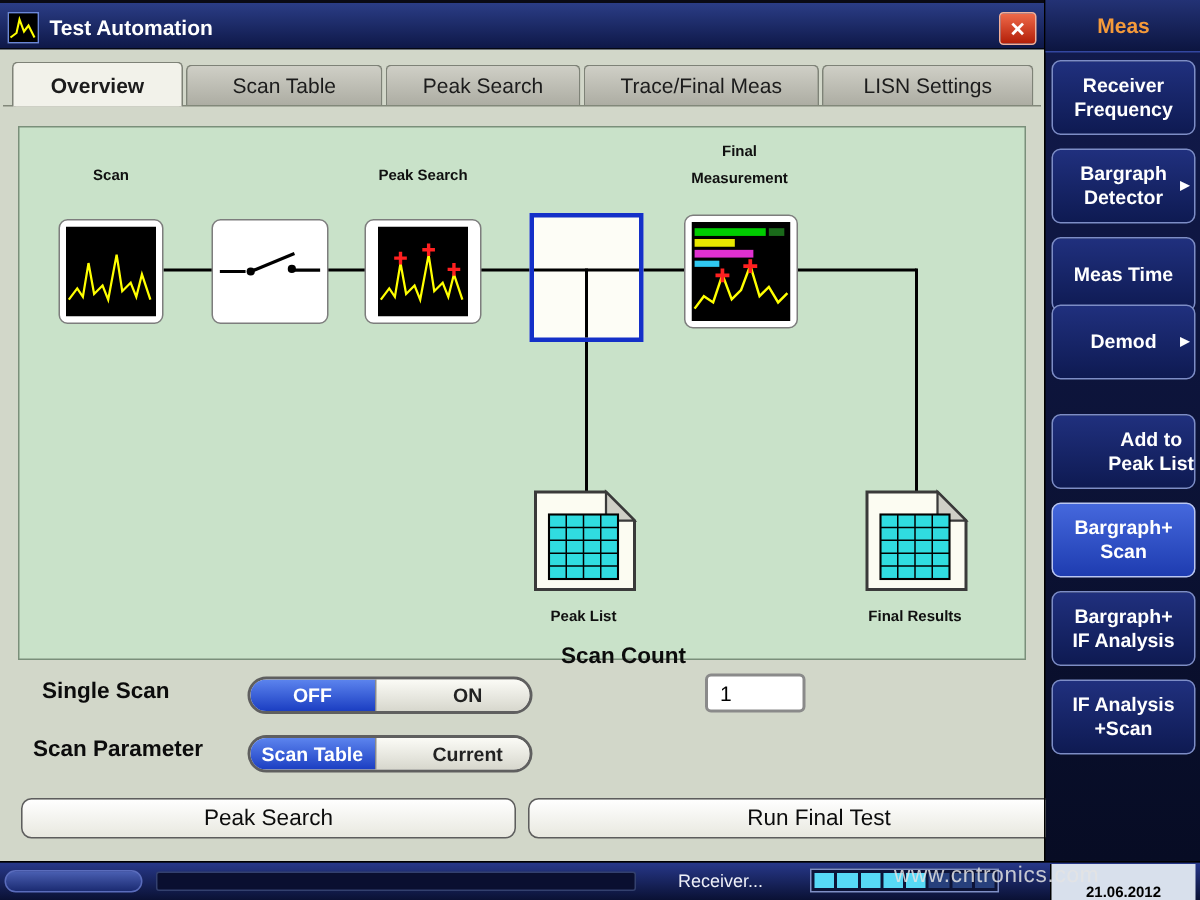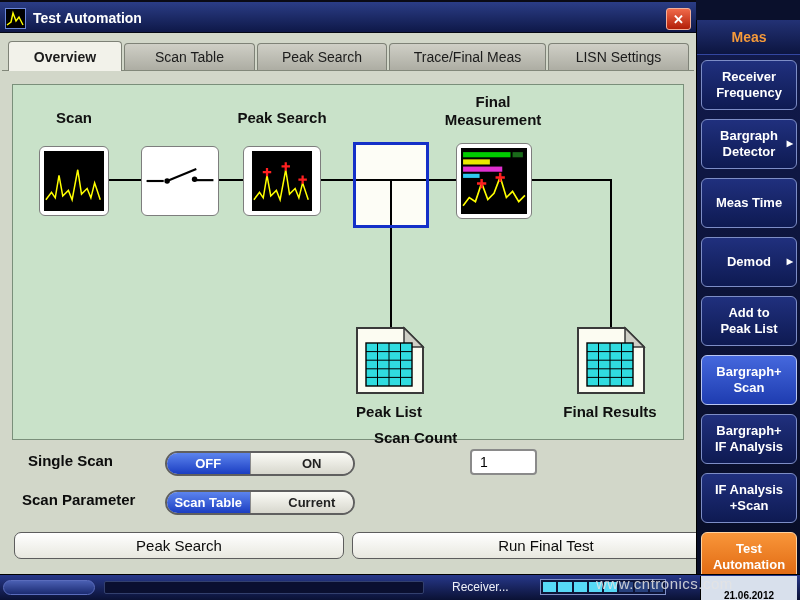--- a/index.html
+++ b/index.html
@@ -21,21 +21,21 @@
   .main { position:absolute; left:0; top:33px; width:696px; height:541px; background:#d2d7c9; }
   .tabline { position:absolute; left:2px; top:37px; width:692px; height:1px; background:#82887a; z-index:1; }
   .tab { position:absolute; top:10px; height:27px; background:linear-gradient(#cfcfc6, #adada3);
     border:1px solid #7e8277; border-bottom:none; border-radius:4px 4px 0 0;
     display:flex; align-items:center; justify-content:center; font-size:14px; color:#1c1c1c; cursor:pointer; }
   .tab.active { top:8px; height:30px; background:#f2f2ea; font-weight:bold; z-index:2; }
 
   .panel { position:absolute; left:12px; top:51px; width:672px; height:356px;
     background:#c9e2c9; border:1px solid #7a8f7a; }
 
-  .dlabel { position:absolute; font-size:15px; font-weight:bold; color:#101010; text-align:center; line-height:18px; }
+  .dlabel { position:absolute; font-size:10px; font-weight:bold; color:#101010; text-align:center; line-height:18px; }
   .hline, .vline { position:absolute; background:#000; z-index:1; }
   .stepbox { position:absolute; background:#fff; border:1px solid #7d7d7d; border-radius:6px; padding:4px; z-index:2; }
   .stepbox svg { display:block; }
   .junction { position:absolute; background:#fdfdf6; border:3px solid #1430c8; z-index:2; }
   .jline { position:absolute; background:#000; }
   .doc { position:absolute; z-index:2; }
 
   
   .ctl-label { position:absolute; font-size:15px; font-weight:bold; color:#0c0c0c; }
   .toggle { position:absolute; width:190px; height:25px; border:2px solid #5f5f5f; border-radius:13px;
@@ -45,21 +45,21 @@
   .toggle-opt.sel { background:linear-gradient(#5c84ee, #1b3ec2); color:#fff; }
   .toggle-opt + .toggle-opt { border-left:1px solid #8a8a8a;padding-left:20px; }
   .num-input { position:absolute; width:67px; height:26px; border:2px solid #8a8a8a; border-radius:4px;
     background:#fff; font-size:14px; font-family:"Liberation Sans", sans-serif; padding-left:8px; color:#000; }
   .big-btn { position:absolute; height:27px; background:linear-gradient(#ffffff, #e8e8df);
     border:1px solid #5d5d5d; border-radius:7px; display:flex; align-items:center; justify-content:center;
     font-size:15px; color:#0c0c0c; cursor:pointer; }
 
   
   .sidebar { position:absolute; left:696px; top:0; width:104px; height:574px;
-    background:linear-gradient(#121b4e, #070c24); border-left:1px solid #000;margin-top:20px; }
+    background:linear-gradient(#121b4e, #070c24); border-left:1px solid #000; }
   .sb-header { position:absolute; left:0; top:0; width:104px; height:35px;
     background:linear-gradient(#233275, #0c1540); border-bottom:1px solid #3346a0;
     display:flex; align-items:center; justify-content:center; color:#f59a3a; font-size:14px; font-weight:bold; }
   .softkey { position:absolute; left:4px; width:96px; height:50px; border-radius:6px;
     background:linear-gradient(#20307e, #0e1a52); border:1px solid #7d8dc6;
     display:flex; align-items:center; justify-content:center; text-align:center;
     color:#fff; font-size:13px; font-weight:bold; line-height:16px; cursor:pointer; }
   .softkey.selected { background:linear-gradient(#4568dd, #1e3cb0); border-color:#b9c6f2; }
   .softkey.orange { background:linear-gradient(#f9963a, #dd640d); border-color:#ffd2a0; }
   .sk-arrow { position:absolute; right:3px; top:50%; transform:translateY(-50%); font-size:8px; color:#fff; }
@@ -224,43 +224,39 @@
 Frequency</span>
     </div>
     <div class="softkey" style="top:99px;">
       <span class="pre">Bargraph
 Detector</span>
       <span class="sk-arrow">▶</span>
     </div>
     <div class="softkey" style="top:158px;">
       <span class="pre">Meas Time</span>
     </div>
-    <div class="softkey" style="top:217px;text-align:center;">
+    <div class="softkey" style="top:203px;text-align:center;">
       <span class="pre">Demod</span>
       <span class="sk-arrow">▶</span>
     </div>
-    <div class="softkey" style="top:276px;">
+    <div class="softkey" style="top:276px;justify-content:flex-end;">
       <span class="pre">Add to
 Peak List</span>
     </div>
     <div class="softkey selected" style="top:335px;">
       <span class="pre">Bargraph+
 Scan</span>
     </div>
     <div class="softkey" style="top:394px;">
       <span class="pre">Bargraph+
 IF Analysis</span>
     </div>
     <div class="softkey" style="top:453px;">
       <span class="pre">IF Analysis
 +Scan</span>
-    </div>
-    <div class="softkey orange" style="top:512px;">
-      <span class="pre">Test
-Automation</span>
     </div>
   </div>
 
   <div class="statusbar">
     <div class="sb-pill"></div>
     <div class="sb-track"></div>
     <div class="sb-status">Receiver...</div>
     <div class="sb-progress">
       <div class="seg on"></div>
       <div class="seg on"></div>

